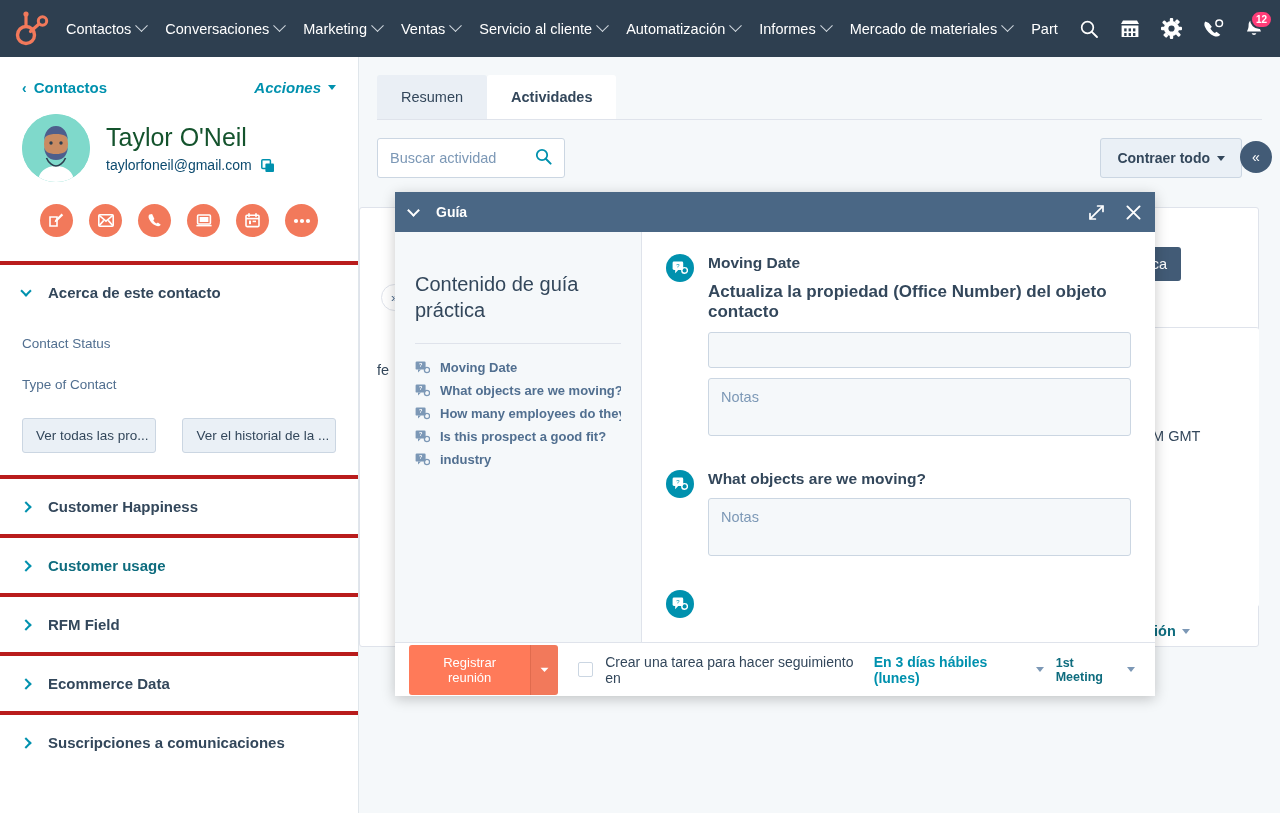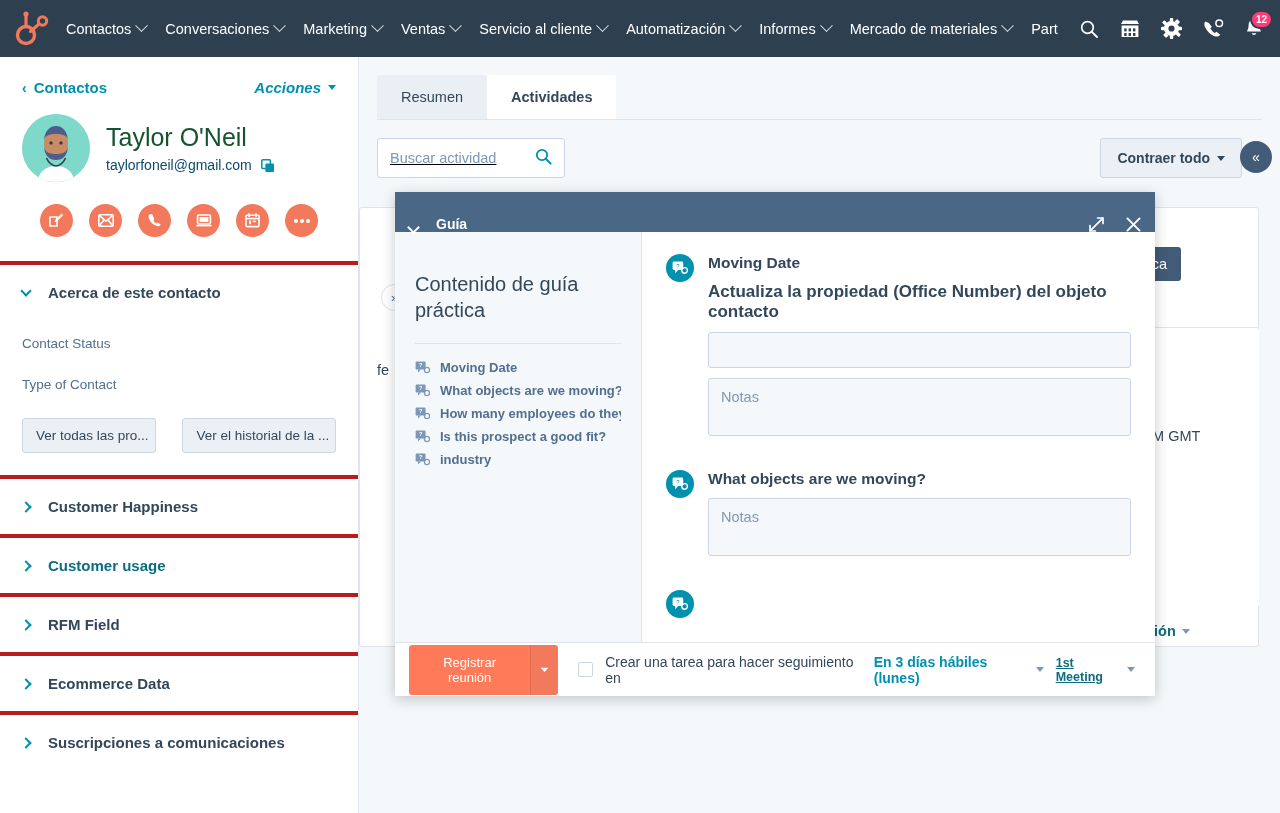--- a/index.html
+++ b/index.html
@@ -91,21 +91,21 @@
   .tab {
     padding: 14px 24px; font-size: 14.5px; color: #33475b; cursor: pointer;
     border-radius: 3px 3px 0 0; background: #eaeff5; min-width: 110px; text-align: center;
   }
   .tab.active { background: #fff; font-weight: bold; }
   .tabs-rule { height: 1px; background: #dfe3eb; margin-left: 18px; margin-right: 18px; }
 
   .tools { display: flex; justify-content: space-between; align-items: center; padding: 18px 38px 0 18px; }
   .search-box {
     width: 188px; height: 40px; background: #fff; border: 1px solid #cbd6e2; border-radius: 3px;
-    display: flex; align-items: center; padding: 0 12px; justify-content: space-between; text-decoration: underline;
+    display: flex; align-items: center; padding: 0 12px; justify-content: space-between;
   }
   .search-box input {
     border: none; outline: none; font-size: 14.5px; color: #33475b; width: 140px;
     font-family: "Liberation Sans", sans-serif; background: transparent;
   }
   .search-box input::placeholder { color: #7c98b6; }
   .collapse-btn {
     background: #eaf0f6; border: 1px solid #cbd6e2; border-radius: 3px; color: #33475b;
     font-size: 14px; font-weight: bold; padding: 11px 16px; cursor: pointer; display: flex;
     align-items: center; font-family: "Liberation Sans", sans-serif;
@@ -134,21 +134,21 @@
     font-size: 14px; cursor: pointer; z-index: 55;
   }
 
   
   .modal {
     position: absolute; left: 395px; top: 192px; width: 760px; height: 504px;
     background: #fff; box-shadow: 0 3px 14px rgba(0,0,0,.22); z-index: 50;
     display: flex; flex-direction: column; border-radius: 2px 2px 0 0;
   }
   .modal-head {
-    height: 40px; background: #4a6785; display: flex; align-items: flex-end;
+    height: 40px; background: #4a6785; display: flex; align-items: center;
     padding: 0 14px; color: #fff; flex: 0 0 40px;
   }
   .mh-chev { width: 9px; height: 9px; border-right: 2px solid #fff; border-bottom: 2px solid #fff;
     transform: rotate(45deg); margin-right: 18px; margin-top: -4px; cursor: pointer; }
   .mh-title { font-size: 14px; font-weight: bold; flex: 1; }
   .mh-ic { margin-left: 22px; cursor: pointer; display: flex; align-items: center; }
 
   .modal-body { flex: 1; display: flex; overflow: hidden; }
   .mb-left {
     width: 247px; flex: 0 0 247px; background: #f5f8fa; border-right: 1px solid #dfe3eb;
@@ -192,21 +192,21 @@
     background: #f2795b; color: #fff; border: none; border-left: 1px solid #e06b4e;
     padding: 10px 9px; border-radius: 0 3px 3px 0; cursor: pointer; display: flex; align-items: center;
   }
   .chk {
     width: 15px; height: 15px; border: 1px solid #cbd6e2; border-radius: 2px; background: #fff;
     flex: 0 0 15px; cursor: pointer; margin-left: 8px;
   }
   .foot-text { font-size: 14px; color: #33475b; }
   .foot-link { font-size: 14px; color: #0091ae; font-weight: bold; cursor: pointer; display: flex; align-items: center; }
   .tri-teal { width: 0; height: 0; border-left: 4px solid transparent; border-right: 4px solid transparent; border-top: 5px solid #7c98b6; margin-left: 6px; }
-  .foot-right { margin-left: auto; margin-right: 6px; font-size: 12.5px; color: #0e6c7e; font-weight: bold; display: flex; align-items: center; cursor: pointer; text-decoration: underline; }
+  .foot-right { margin-left: auto; margin-right: 6px; font-size: 12.5px; color: #0e6c7e; font-weight: bold; display: flex; align-items: center; cursor: pointer; }
 </style>
 </head>
 <body>
 
 <div class="topnav">
   <div class="hs-logo">
     <svg width="40" height="40" viewBox="0 0 40 40">
       <circle cx="14" cy="26" r="8.5" fill="none" stroke="#f2795b" stroke-width="3.4"></circle>
       <circle cx="30.5" cy="12" r="4.2" fill="none" stroke="#f2795b" stroke-width="3"></circle>
       <path d="M14 17.5 V6" stroke="#f2795b" stroke-width="3.2" stroke-linecap="round"></path>

